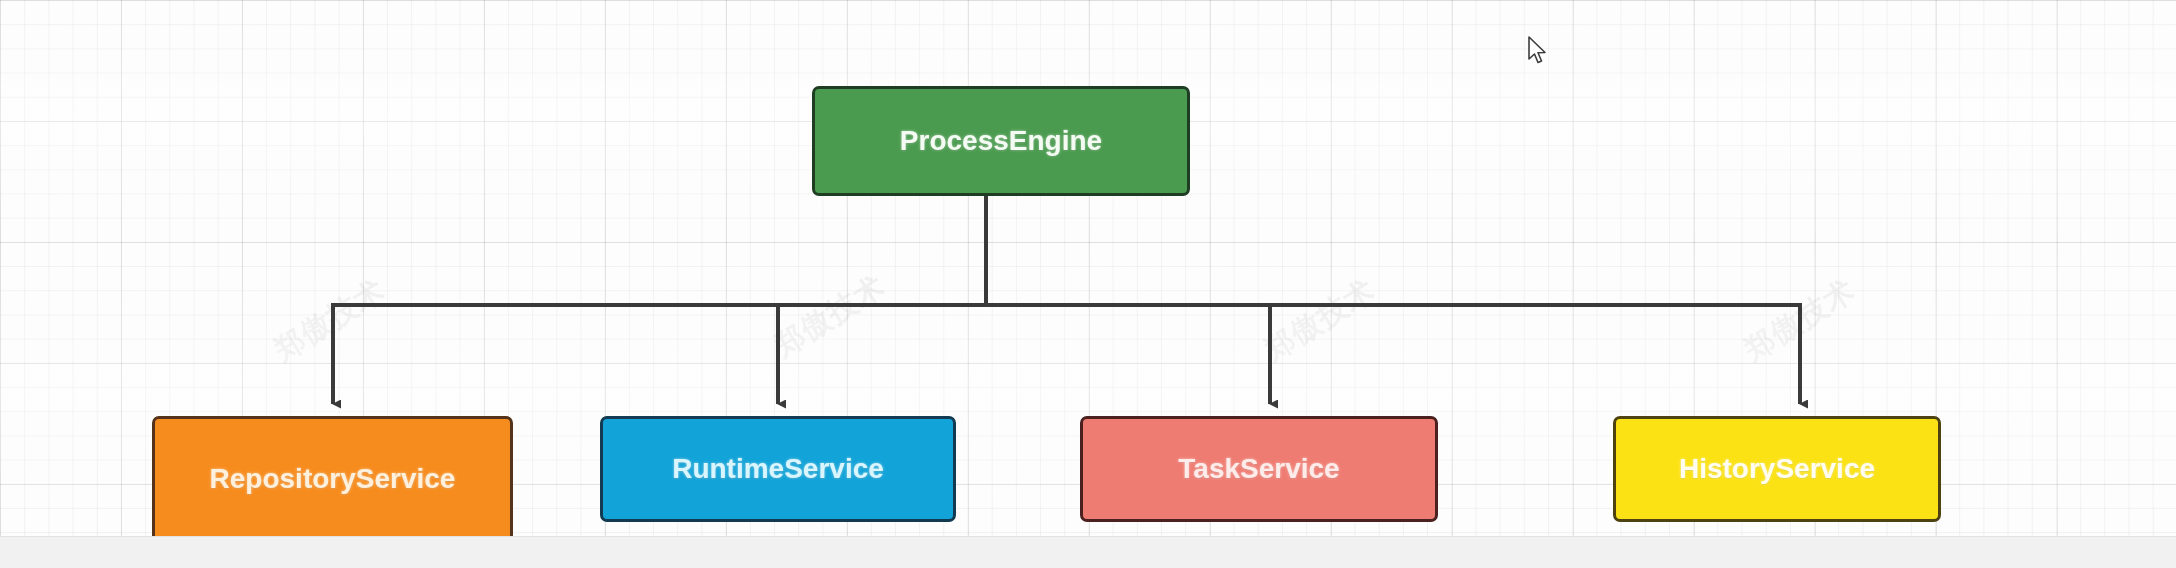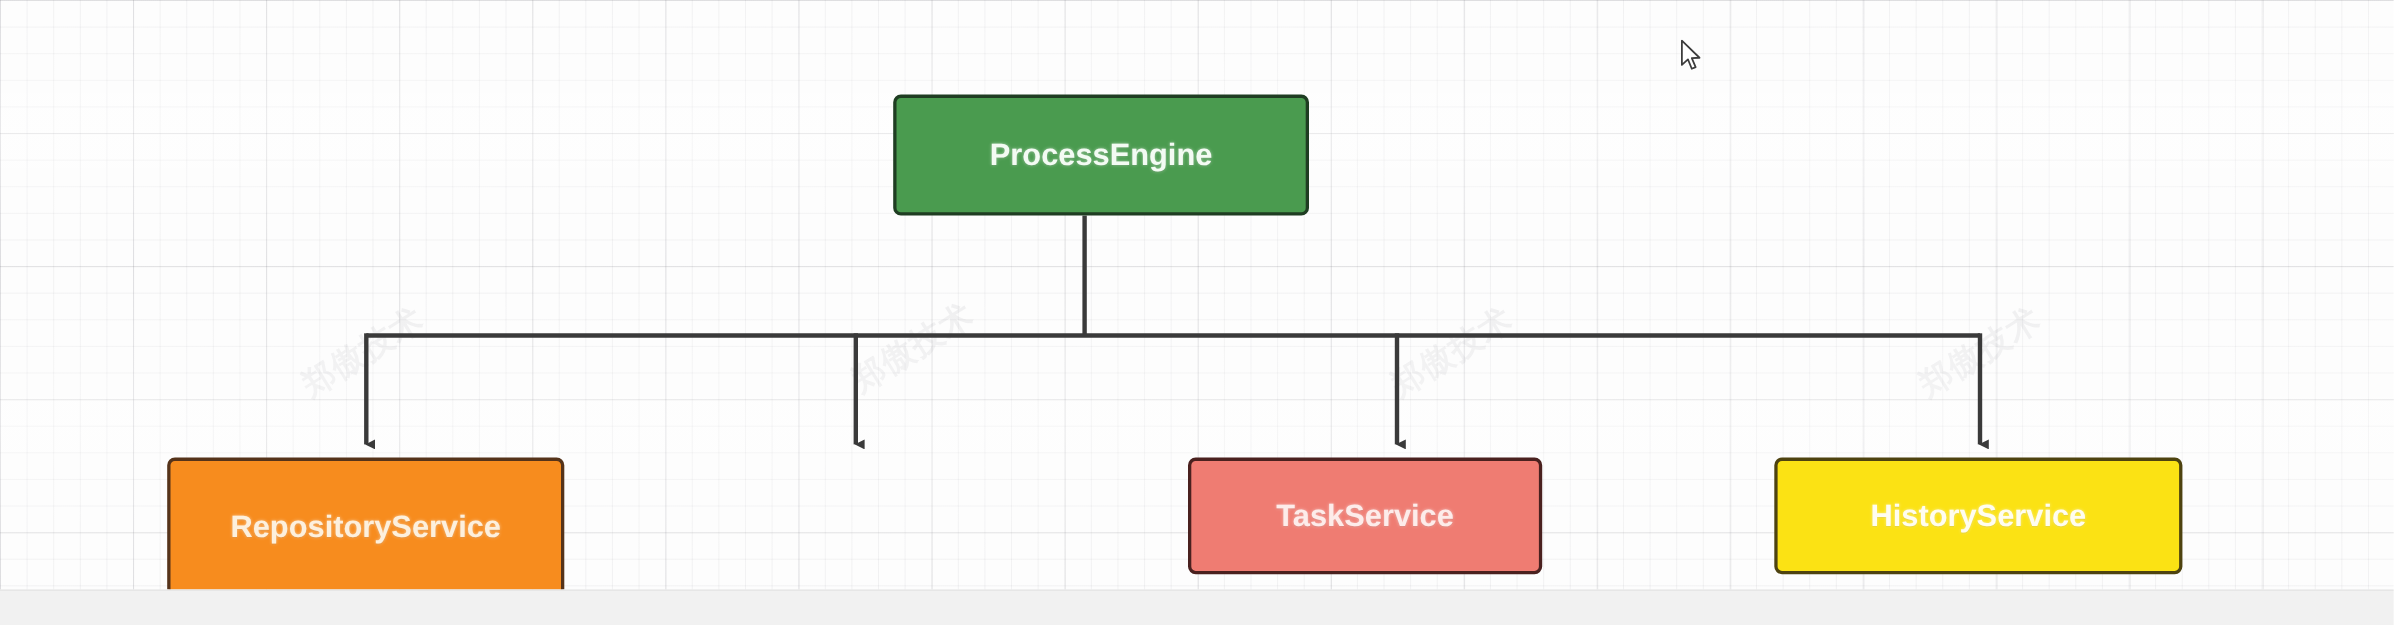--- a/index.html
+++ b/index.html
@@ -103,28 +103,28 @@
     align-items: center;
   }
   #node-runtime-service {
     left: 600px;  top: 416px; width: 356px;  height: 106px;
     background: #12a3d8;
     border: 3px solid #123b52;
     font-size: 28px;
     color: #d9f6ff;
   }
   #node-task-service {
-    left: 1080px; top: 416px; width: 322px;  height: 106px;
+    left: 1080px; top: 416px; width: 358px;  height: 106px;
     background: #ef7c72;
     border: 3px solid #4a211f;
     font-size: 28px;
     color: #fdecea;
   }
   #node-history-service {
-    left: 1613px; top: 416px; width: 371px;  height: 106px;
+    left: 1613px; top: 416px; width: 328px;  height: 106px;
     background: #fbe214;
     border: 3px solid #4e4310;
     font-size: 28px;
     color: #fffdf0;
   }
 
   
   #bottom-strip {
     position: absolute;
     left: 0;
@@ -178,20 +178,23 @@
   </svg>
 
   <div class="node" id="node-process-engine">
     <span class="node-label">ProcessEngine</span>
   </div>
 
   <div class="node" id="node-repository-service">
     <span class="node-label">RepositoryService</span>
   </div>
 
+  <div class="node" id="node-runtime-service">
+    <span class="node-label">RuntimeService</span>
+  </div>
 
   <div class="node" id="node-task-service">
     <span class="node-label">TaskService</span>
   </div>
 
   <div class="node" id="node-history-service">
     <span class="node-label">HistoryService</span>
   </div>
 
   <svg id="mouse-cursor" viewBox="0 0 22 32" xmlns="http://www.w3.org/2000/svg">

